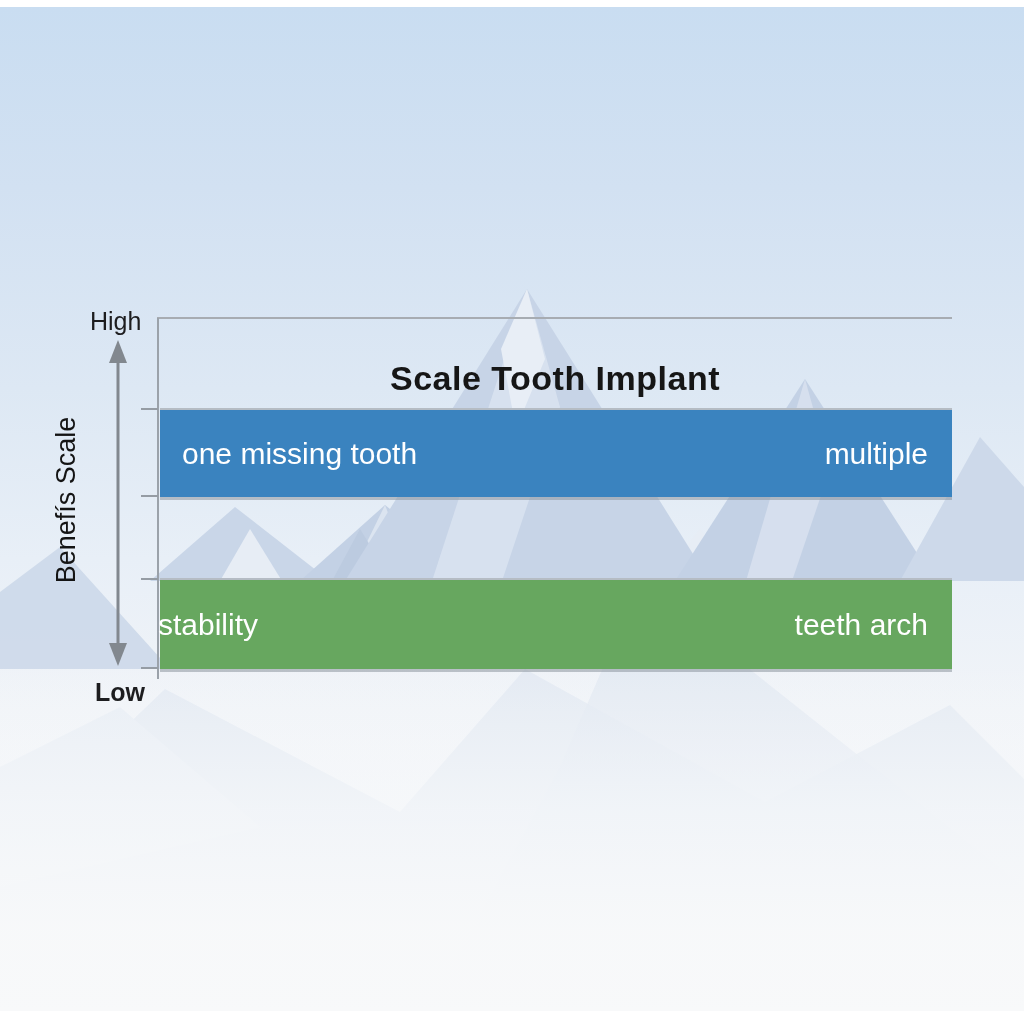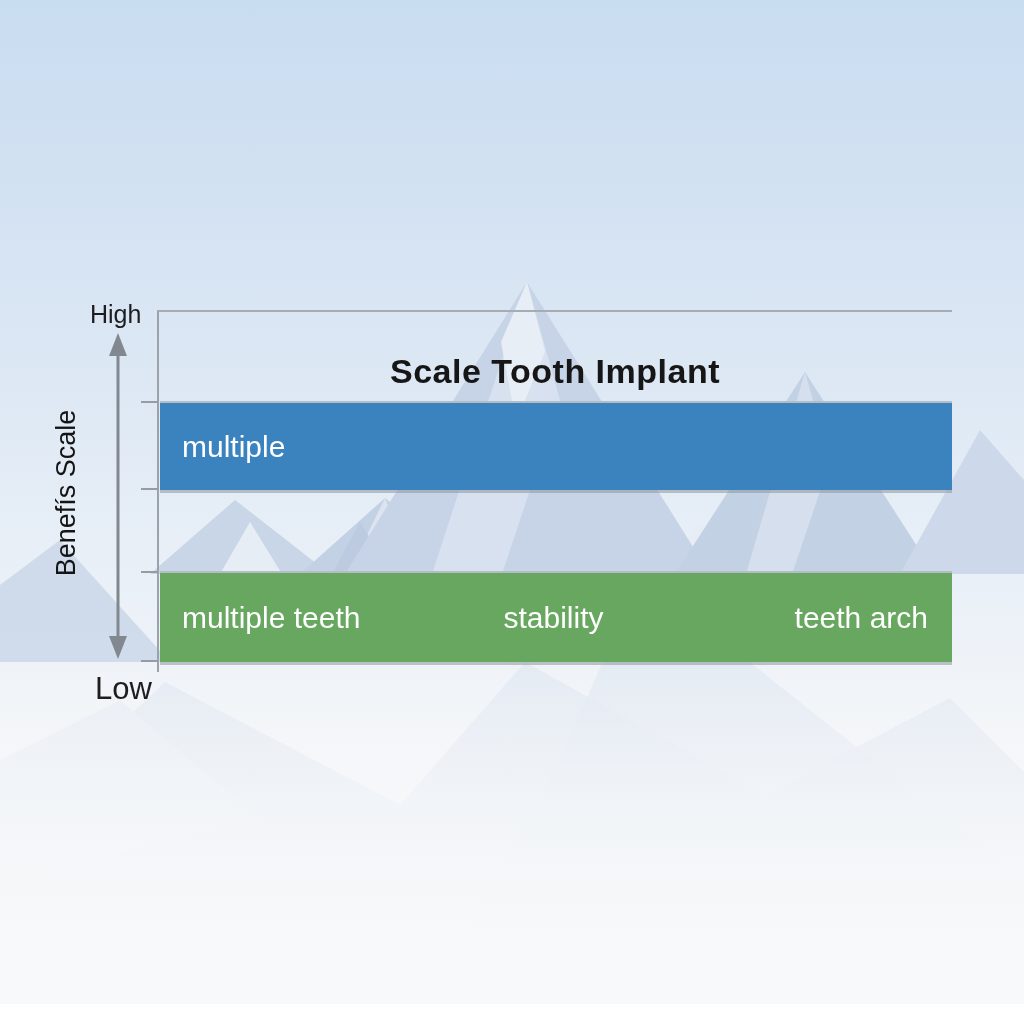--- a/index.html
+++ b/index.html
@@ -1,19 +1,20 @@
 <!DOCTYPE html>
 <html><head>
 <meta charset="utf-8">
 <style>
   html,body{margin:0;padding:0;background:#ffffff;}
   #stage{
     position:relative;width:1024px;height:1004px;overflow:hidden;
     font-family:"Liberation Sans",sans-serif;
     background:linear-gradient(180deg,#c9ddf1 0%,#d2e1f2 18%,#dde8f4 38%,#e8eff7 55%,#f1f4f8 70%,#f6f8fa 85%,#f8f9fa 100%);
+    margin-top:7px;
   }
   .abs{position:absolute;}
   
   #mountains{position:absolute;left:0;top:0;width:1024px;height:1024px;z-index:1;}
   #mist-fade{
     position:absolute;left:0;top:658px;width:1024px;height:366px;z-index:2;
     background:linear-gradient(180deg,rgba(246,248,250,0) 0%,rgba(246,248,250,0.72) 40%,rgba(248,249,250,0.95) 72%,#f8f9fa 100%);
   }
   
   .axis-line{background:#9ba2aa;z-index:3;}
@@ -35,21 +36,21 @@
   #top-series-title{
     left:158px;top:348px;width:794px;height:46px;line-height:46px;z-index:5;
     text-align:center;font-size:34px;font-weight:700;color:#161616;letter-spacing:0.5px;
   }
   #bottom-series-title{
     left:158px;top:683px;width:794px;height:42px;line-height:42px;z-index:5;
     text-align:center;font-size:31px;font-weight:400;color:#26272a;
   }
   
   #y-high{left:90px;top:300px;font-size:25px;color:#1d1d1f;z-index:5;}
-  #y-low{left:95px;top:671px;font-size:31px;color:#1d1d1f;z-index:5;}
+  #y-low{left:95px;top:671px;font-size:25px;color:#1d1d1f;z-index:5;font-weight:bold;}
   #y-scale-label{
     left:-49px;top:466px;width:230px;height:54px;line-height:54px;z-index:5;
     transform:rotate(-90deg);text-align:center;font-size:27px;color:#141414;
   }
   #y-arrow{left:104px;top:330px;z-index:5;}
 </style>
 </head>
 <body>
 
 <div id="stage">
@@ -101,22 +102,22 @@
   <div id="y-scale-label" class="abs">Benefís Scale</div>
 
   <svg id="y-arrow" class="abs" width="28" height="332" viewBox="0 0 28 332" aria-hidden="true">
     <line x1="14" y1="22" x2="14" y2="310" stroke="#82888f" stroke-width="3"></line>
     <polygon points="14,3 5,26 23,26" fill="#82888f"></polygon>
     <polygon points="14,329 5,306 23,306" fill="#82888f"></polygon>
   </svg>
 
   <div id="top-series-title" class="abs">Scale Tooth Implant</div>
   <div id="bar-top" class="abs bar">
+    <span class="bar-label">one missing tooth</span>
     <span class="bar-label">multiple</span>
   </div>
 
   <div id="bar-bottom" class="abs bar">
-    <span class="bar-label">multiple teeth</span>
     <span class="bar-label mid">stability</span>
     <span class="bar-label">teeth arch</span>
   </div>
 
 </div>
 
 </body></html>

